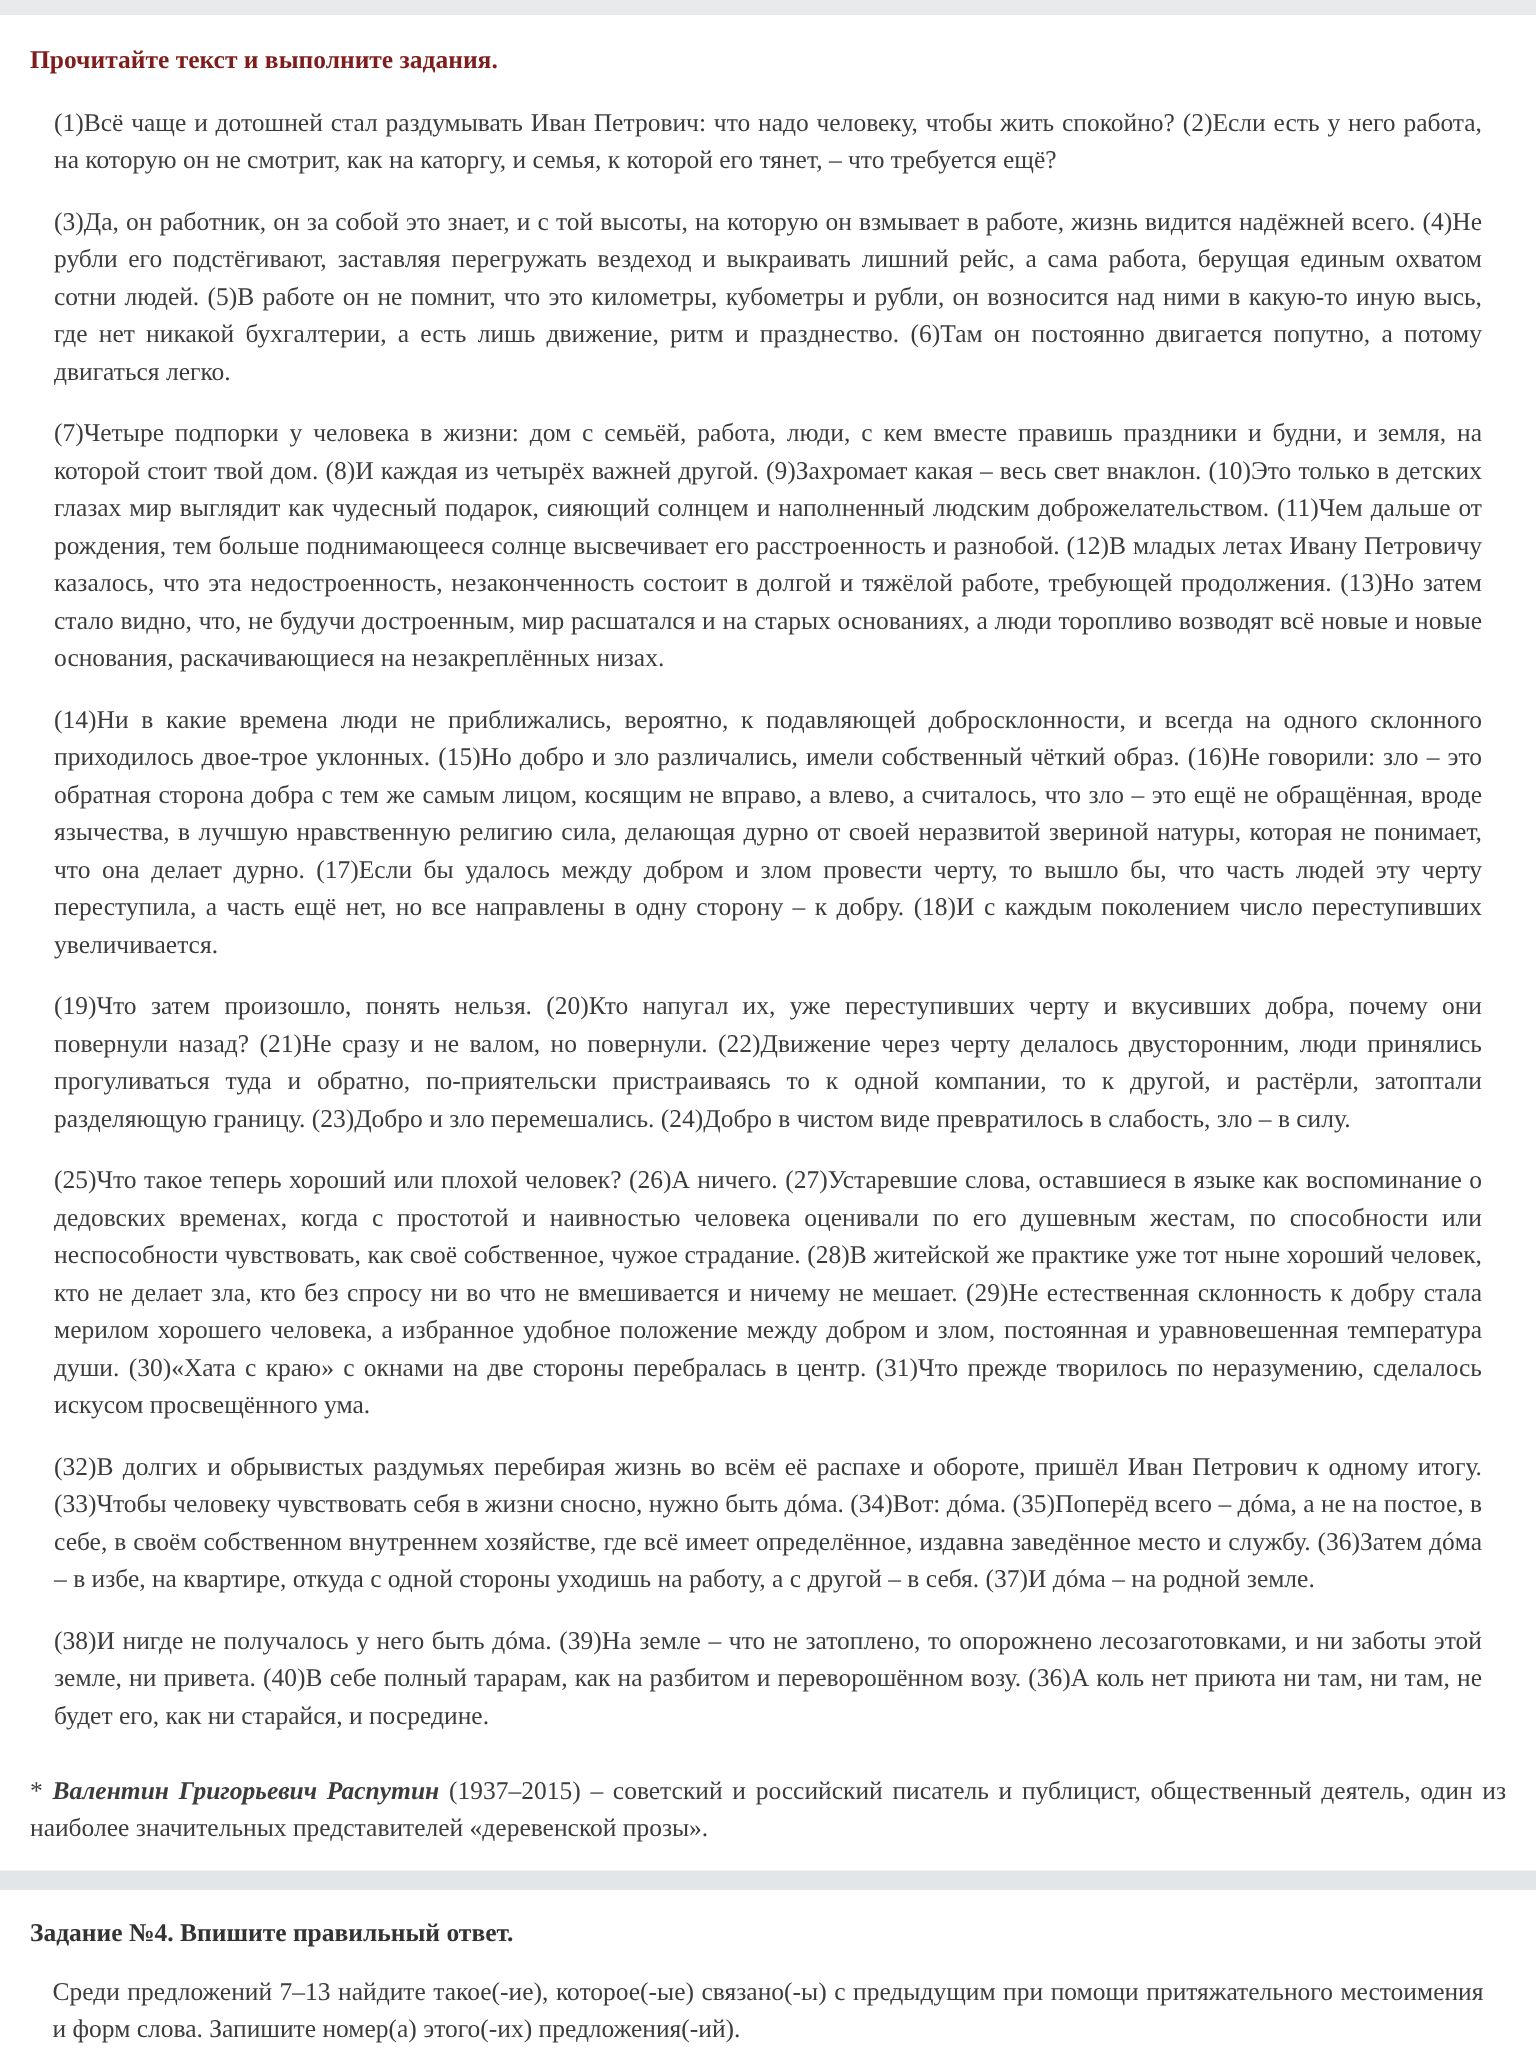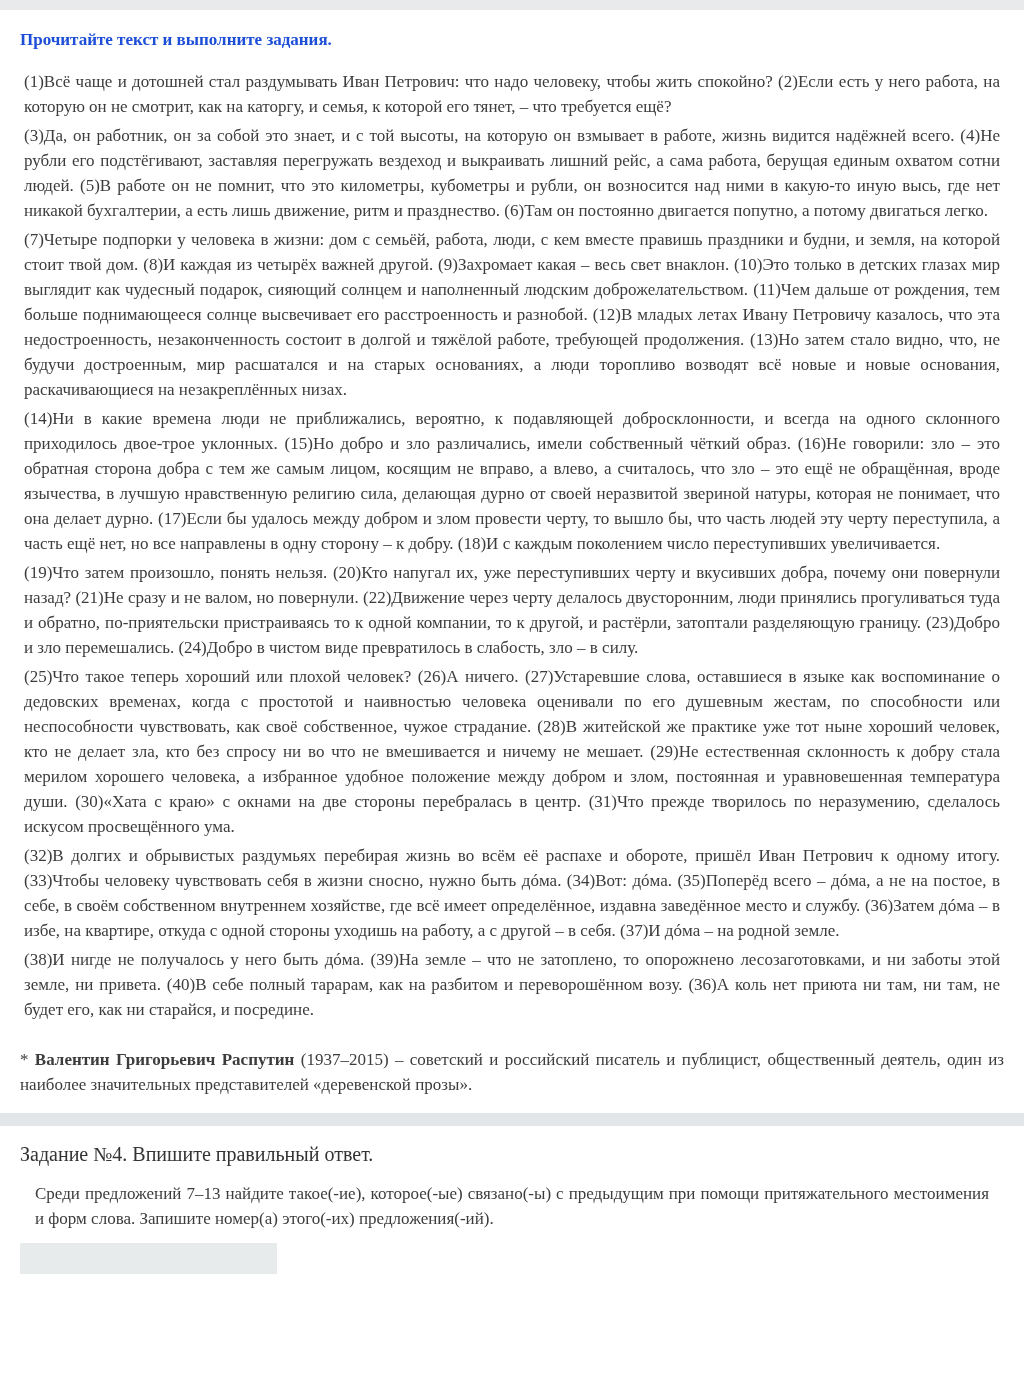--- a/index.html
+++ b/index.html
@@ -20,55 +20,56 @@
     background: #e8eaeb;
   }
   .content {
     padding: 0 20px;
   }
   .instructions-title {
     margin: 17px 0 16px 0;
     font-size: 17px;
     line-height: 25px;
     font-weight: 700;
-    color: #1d4ed8;
+    color: #7f1d1d;
   }
   .article {
     margin-top: 17px;
     font-size: 17px;
     line-height: 25px;
   }
   .article p {
-    margin: 4px;
+    margin: 16px;
     text-align: justify;
   }
   .attribution {
     text-align: left !important;
   }
   .footnote {
     margin: 25px 0 0 0;
     font-size: 17px;
     line-height: 25px;
     text-align: justify;
   }
   .footnote .author {
     font-weight: 700;
+    font-style: italic;
   }
   .section-divider {
     width: 1024px;
     height: 13px;
     background: #e3e6e8;
     margin-top: 16px;
   }
   .task-heading {
     margin: 16px 0 0 0;
     padding: 0 20px;
-    font-size: 20px;
+    font-size: 17px;
     line-height: 25px;
-    font-weight: 400;
+    font-weight: 700;
     color: #333333;
   }
   .task-instruction {
     margin: 14px 0 0 0;
     padding: 0 35px;
     font-size: 17px;
     line-height: 25px;
     text-align: justify;
   }
   .answer-wrap {

